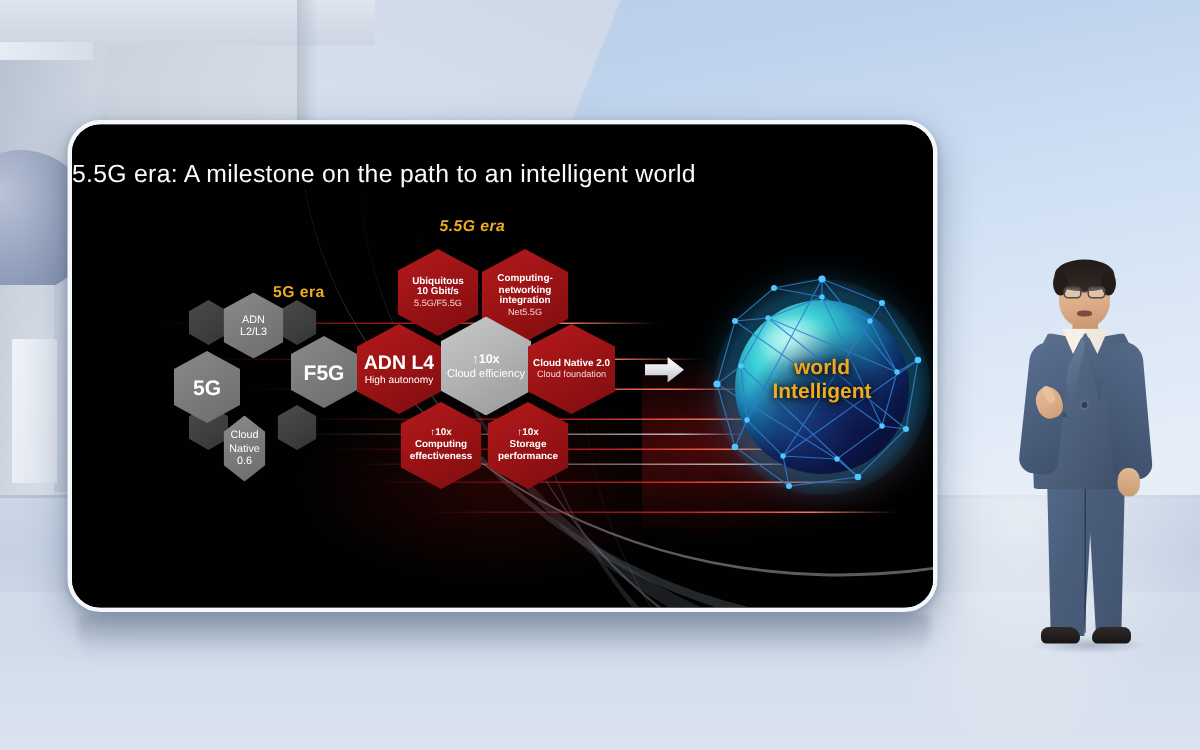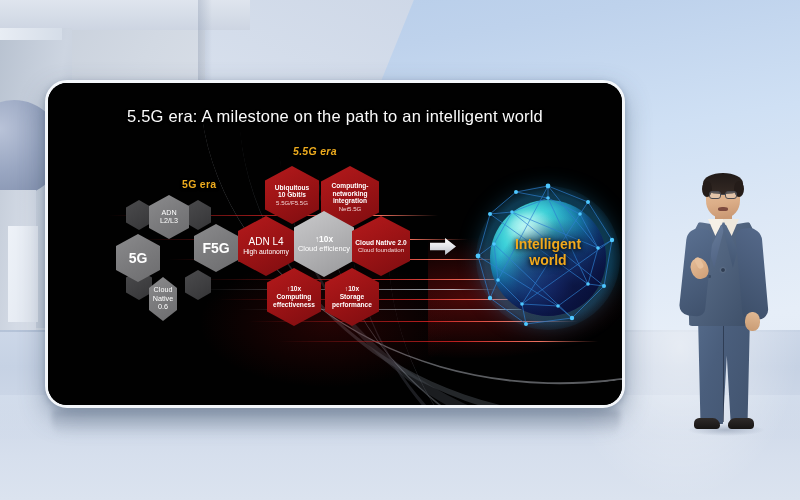--- a/index.html
+++ b/index.html
@@ -120,31 +120,31 @@
   }
   .red-glow2 {
     position:absolute; left:150px; top:175px; width:260px; height:130px;
     background:radial-gradient(ellipse at 50% 50%, rgba(160,14,14,.22), rgba(130,8,8,0) 70%);
     pointer-events:none;
   }
 
   
   #slide-title {
     position:absolute; left:0; top:24px; width:100%;
-    text-align:center; color:#fafafa;
+    color:#fafafa;
     font-size:16.5px; font-weight:400; letter-spacing:.2px;
     text-shadow:0 1px 3px rgba(0,0,0,.9);
   }
 
   
   .era-label {
     position:absolute; color:#edab1e; font-size:10.5px; font-weight:bold;
     letter-spacing:.3px; text-shadow:0 1px 3px rgba(0,0,0,.95);
   }
-  #era-5g  { left:134px; top:95px; }
+  #era-5g  { left:134px; top:106px; }
   #era-55g { left:245px; top:62px;font-style:italic; }
 
   
   .hex {
     position:absolute;
     clip-path:polygon(50% 0%, 100% 25%, 100% 75%, 50% 100%, 0% 75%, 0% 25%);
     display:flex; flex-direction:column; align-items:center; justify-content:center;
     text-align:center; line-height:1.18; color:#fff;
   }
   .hex-gray {
@@ -156,21 +156,21 @@
   .hex-red {
     background:linear-gradient(150deg,#b51a1c 0%, #9c1315 48%, #7e0d10 100%);
   }
   .hex-silver {
     background:linear-gradient(150deg,#c9c9cb 0%, #b4b4b6 45%, #98989a 100%);
   }
   .hx-t1 { font-size:7.2px; font-weight:normal; }
   .hx-t2 { font-size:6.6px; font-weight:bold; }
   .hx-t3 { font-size:6.1px; font-weight:normal; color:#f2d6d6; }
   .hx-big { font-size:14px; font-weight:bold; }
-  .hx-lead { font-size:10px; font-weight:normal;text-align:right; }
+  .hx-lead { font-size:13px; font-weight:bold;text-align:right; }
   .hx-sub { font-size:6.8px; font-weight:normal; }
   .silver-txt1 { font-size:8.4px; font-weight:bold; color:#ffffff; }
   .silver-txt2 { font-size:7.4px; font-weight:normal; color:#ffffff; }
 
   
   .arrow {
     position:absolute; width:26px; height:17px;
     clip-path:polygon(0% 28%, 58% 28%, 58% 0%, 100% 50%, 58% 100%, 58% 72%, 0% 72%);
     background:linear-gradient(180deg,#ffffff 0%, #e6e8ec 45%, #b9bcc4 100%);
   }
@@ -414,22 +414,22 @@
               <circle cx="120" cy="106" r="1.8"></circle>
             <circle cx="90" cy="128" r="1.8"></circle>
               <circle cx="54" cy="126" r="1.8"></circle>
             <circle cx="30" cy="102" r="1.8"></circle>
               <circle cx="26" cy="66" r="1.8"></circle>
             <circle cx="44" cy="34" r="1.8"></circle>
           </g>
         </svg>
 
         <div id="globe-label">
+          <div>world</div>
           <div>Intelligent</div>
-          <div>world</div>
         </div>
       </div>
 
     </div>
   </div>
 
   <div id="presenter">
     <div class="p-shadow"></div>
     <div class="p-legs"></div>
     <div class="p-leg-seam"></div>

